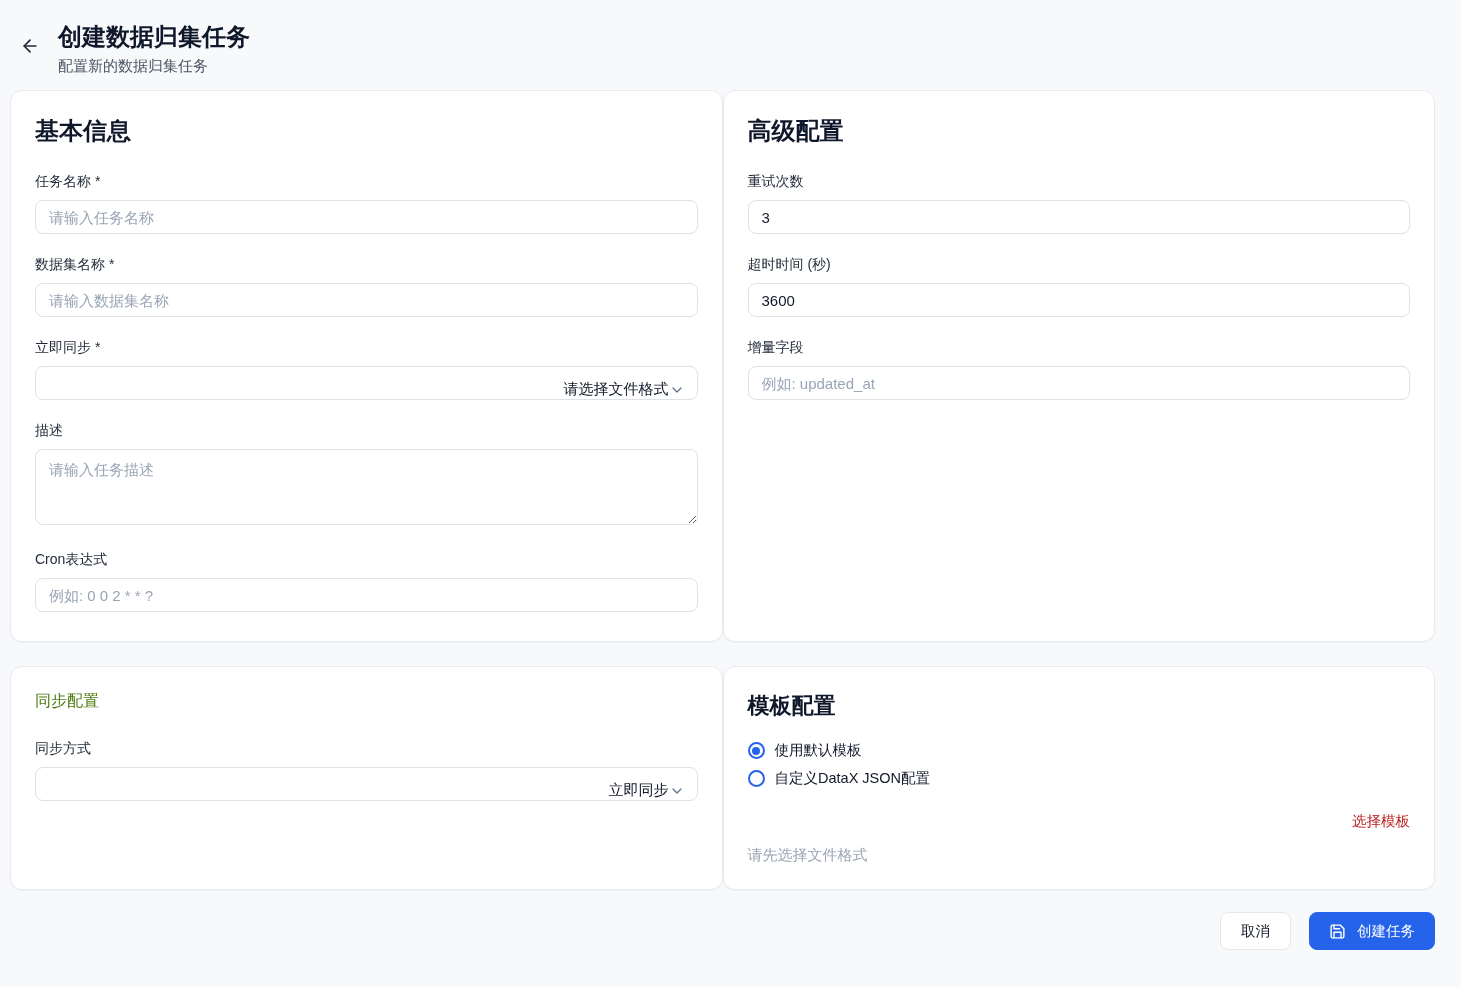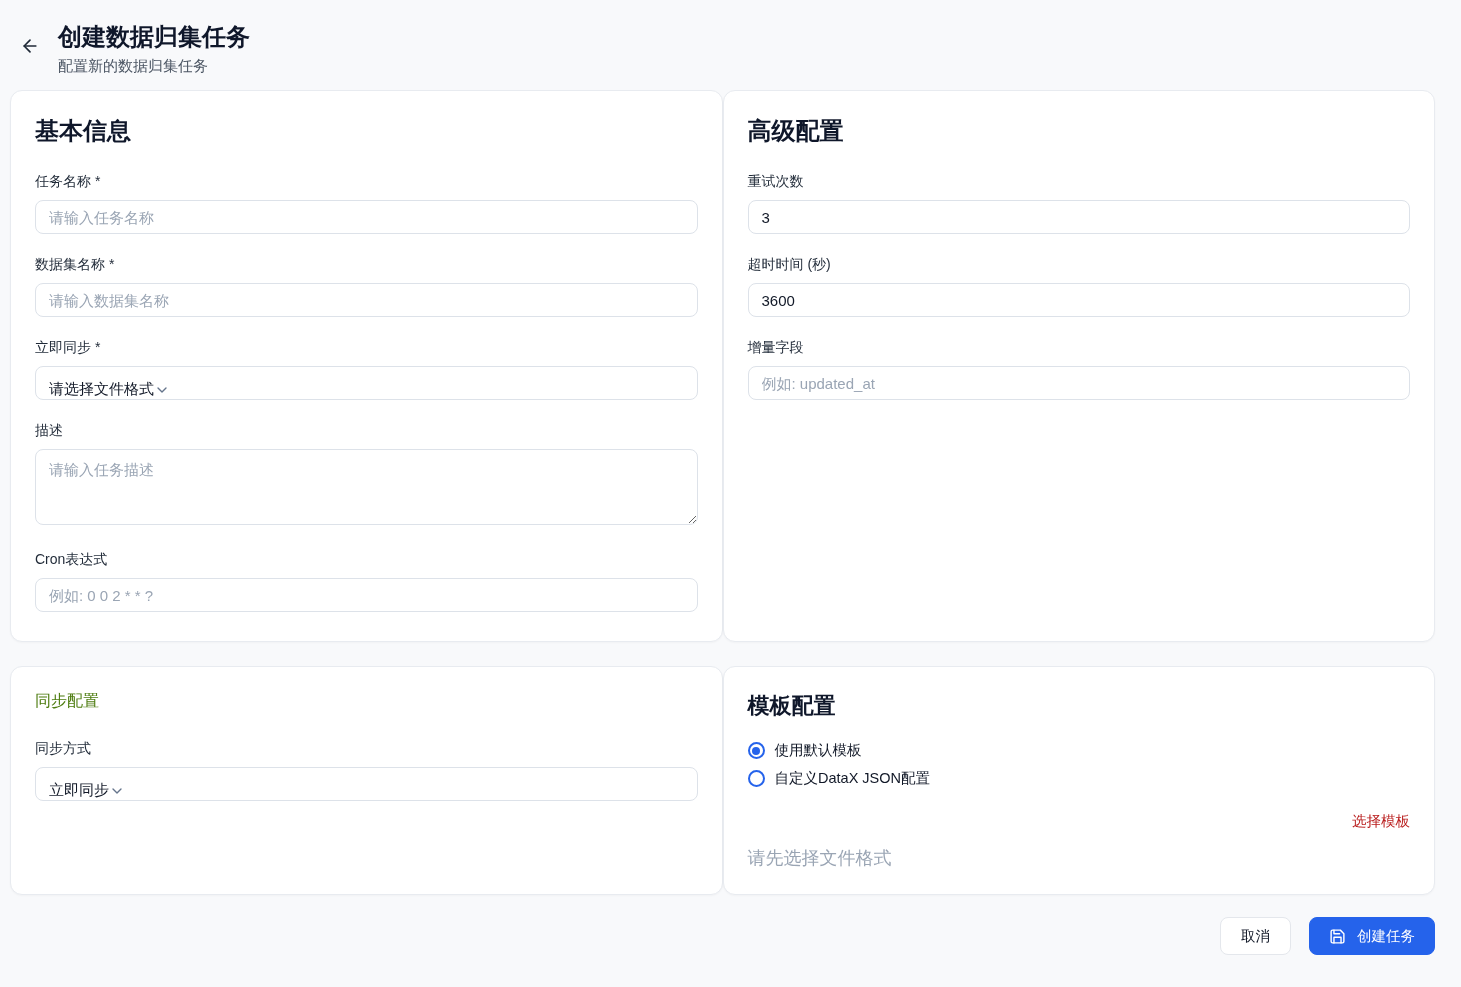--- a/index.html
+++ b/index.html
@@ -72,21 +72,21 @@
   .text-input::placeholder, .text-area::placeholder { color: #9aa5b4; }
   .text-area {
     height: 76px;
     padding: 9px 13px;
     resize: vertical;
     line-height: 1.4;
   }
   .select-box {
     height: 34px;
     padding: 13px 12px 0 13px;
-    display: flex; align-items: center; justify-content: flex-start;
+    display: flex; align-items: center; justify-content: flex-end;
     cursor: pointer;
   }
   .select-box .chevron { width: 16px; height: 16px; color: #64748b; flex: none; }
 
   
   .radio-row {
     display: flex; align-items: center; gap: 10px;
     cursor: pointer; margin-bottom: 9px;
   }
   .radio {
@@ -96,21 +96,21 @@
     position: relative;
     background: #fff;
   }
   .radio.checked::after {
     content: "";
     position: absolute; inset: 2.5px;
     border-radius: 50%;
     background: #2563eb;
   }
   .radio-label { font-size: 14.5px; color: #111827; }
-  .hint-text { font-size: 18px; color: #9aa5b4; margin-top: 15px; }
+  .hint-text { font-size: 15px; color: #9aa5b4; margin-top: 15px; }
   .sub-label { font-size: 14.5px; color: #b91c1c; margin-top: 24px; text-align: right; }
 
   
   .footer {
     display: flex; justify-content: flex-end; align-items: center;
     gap: 18px;
     margin: 22px 26px 0 0;
   }
   .btn {
     height: 38px;

